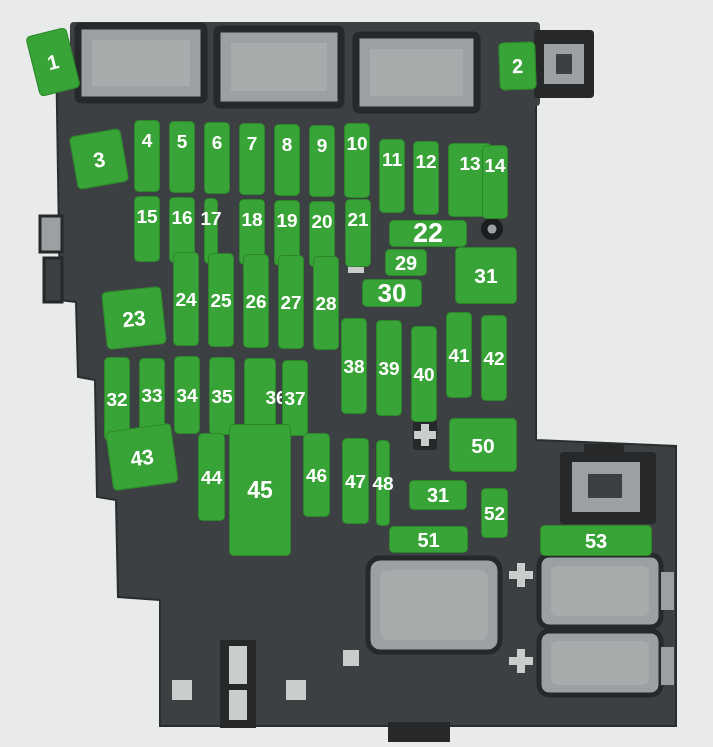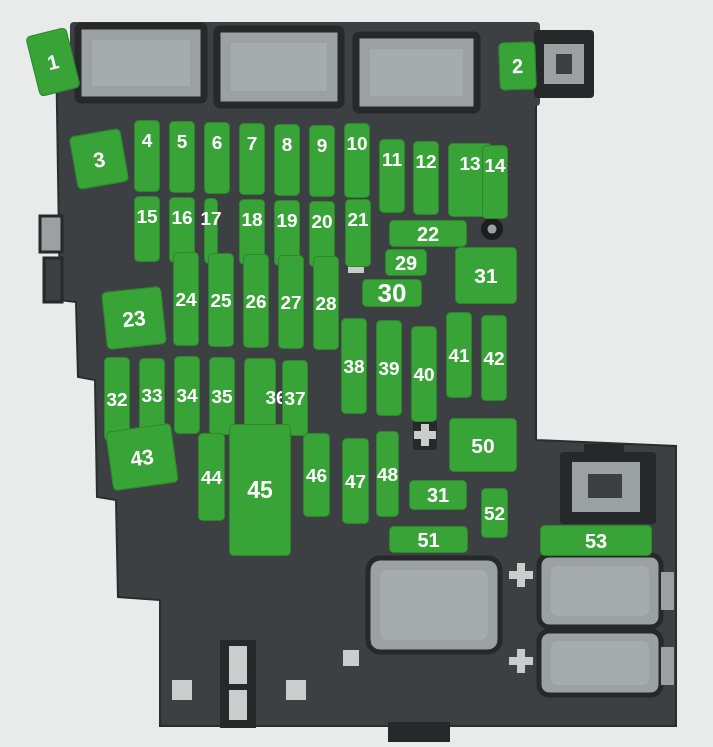--- a/index.html
+++ b/index.html
@@ -182,21 +182,21 @@
       </div>
       <div class="fuse top" style="left: 274px; top: 200px; width: 26px; height: 66px;">
         <span>19</span>
       </div>
       <div class="fuse top" style="left: 309px; top: 201px; width: 26px; height: 66px;">
         <span>20</span>
       </div>
       <div class="fuse top" style="left: 345px; top: 199px; width: 26px; height: 68px;">
         <span>21</span>
       </div>
-      <div class="fuse" style="left: 389px; top: 220px; width: 78px; height: 27px; font-size: 20px;">
+      <div class="fuse" style="left: 389px; top: 220px; width: 78px; height: 27px; font-size: 27px;">
         <span>22</span>
       </div>
       <div class="fuse" style="left: 104px; top: 289px; width: 60px; height: 58px; transform: rotate(-6deg); font-size: 21px;">
         <span>23</span>
       </div>
       <div class="fuse" style="left: 173px; top: 252px; width: 26px; height: 94px;">
         <span>24</span>
       </div>
       <div class="fuse" style="left: 208px; top: 253px; width: 26px; height: 94px;">
         <span>25</span>
@@ -260,21 +260,21 @@
       </div>
       <div class="fuse" style="left: 229px; top: 424px; width: 62px; height: 132px; font-size: 23px;">
         <span>45</span>
       </div>
       <div class="fuse" style="left: 303px; top: 433px; width: 27px; height: 84px;">
         <span>46</span>
       </div>
       <div class="fuse" style="left: 342px; top: 438px; width: 27px; height: 86px;">
         <span>47</span>
       </div>
-      <div class="fuse" style="left: 376px; top: 431px; width: 23px; height: 86px;">
+      <div class="fuse" style="left: 376px; top: 440px; width: 14px; height: 86px;">
         <span>48</span>
       </div>
       <div class="fuse" style="left: 409px; top: 480px; width: 58px; height: 30px; font-size: 20px;">
         <span>31</span>
       </div>
       <div class="fuse" style="left: 449px; top: 418px; width: 68px; height: 54px; font-size: 21px;">
         <span>50</span>
       </div>
       <div class="fuse" style="left: 389px; top: 526px; width: 79px; height: 27px; font-size: 20px;">
         <span>51</span>

